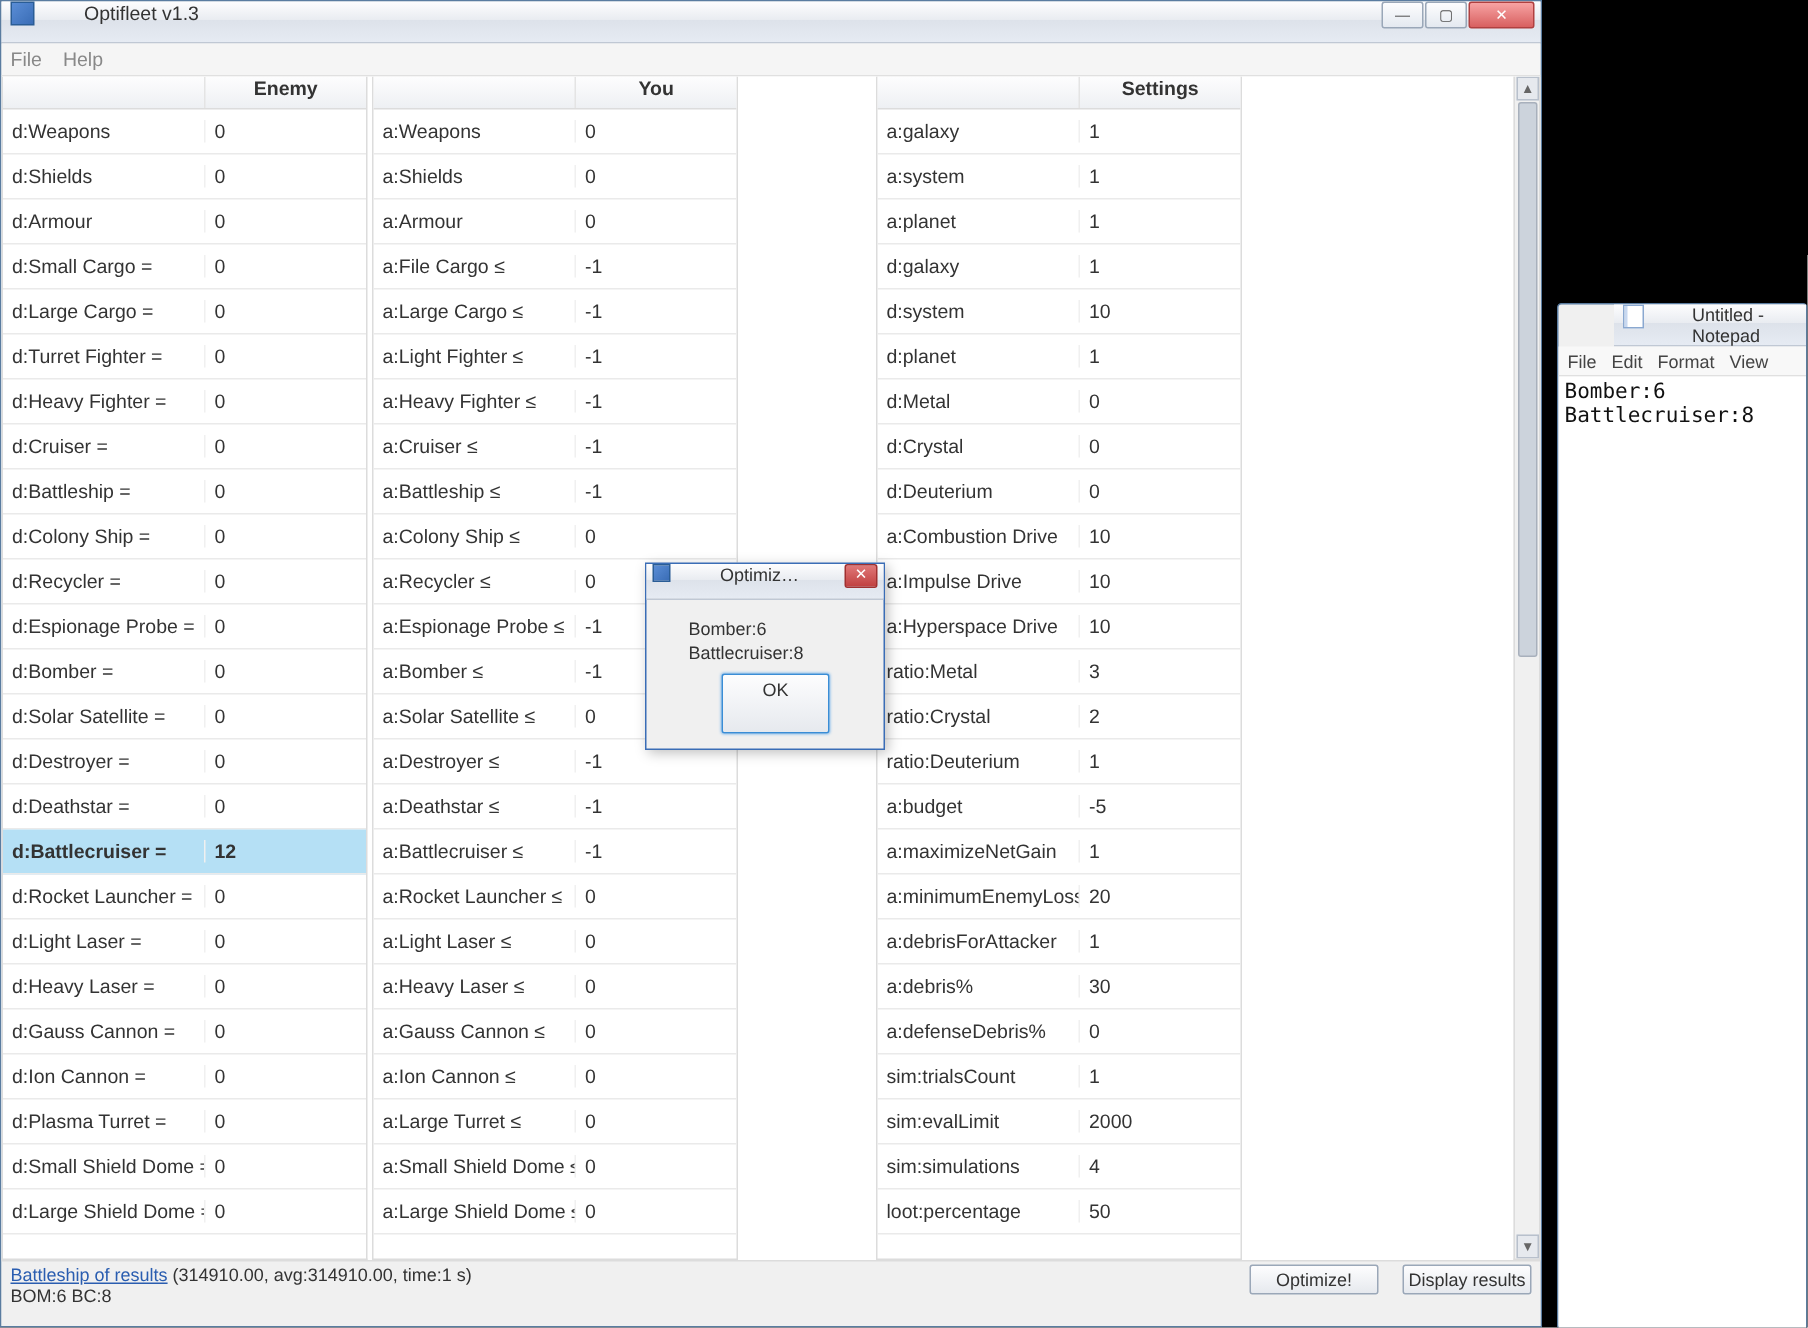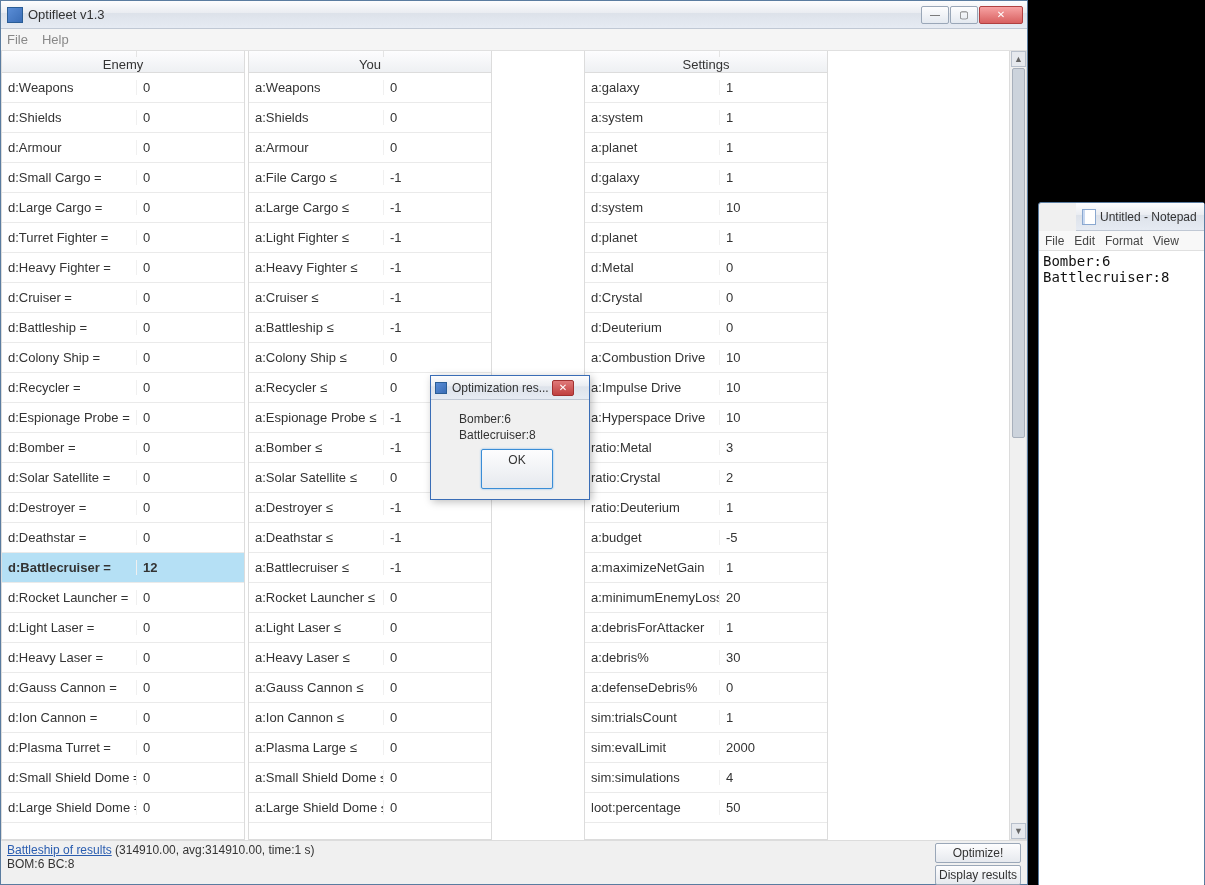--- a/index.html
+++ b/index.html
@@ -26,24 +26,24 @@
     top: 0;
     width: 1028px;
     height: 885px;
     border-radius: 0;
   }
   .titlebar {
     height: 28px;
     background: linear-gradient(to bottom, #fdfdfe 0%, #e9ecf1 45%, #dde2ea 46%, #e6ebf3 100%);
     border-bottom: 1px solid #c0c8d4;
     display: flex;
-    align-items: center;
     padding: 0 4px 0 6px;
     font-size: 13px;
     color: #333;
+    gap: 28px;
   }
   .titlebar .app-icon {
     width: 16px;
     height: 16px;
     margin-right: 5px;
     display: inline-block;
     background: linear-gradient(135deg, #5a8dd6, #3a6db6);
     border: 1px solid #2a5d96;
   }
   .titlebar .title { flex: 1; }
@@ -117,23 +117,22 @@
     font-size: 9px;
     text-align: center;
     line-height: 14px;
     color: #666;
   }
   .col-header {
     height: 22px;
     background: linear-gradient(to bottom, #fdfdfe, #eef0f3);
     border-bottom: 1px solid #dcdcdc;
     display: flex;
-    font-weight: 400;
+    font-weight: 700;
     color: #333;
-    flex-direction: column;
   }
   .col-header .hleft {
     width: 135px;
     border-right: 1px solid #e4e4e4;
     height: 100%;
   }
   .col-header .hright {
     flex: 1;
     text-align: center;
   }
@@ -171,22 +170,22 @@
     padding: 2px 6px;
     font-size: 12px;
     color: #333;
   }
   .footer a { color: #2a5db0; text-decoration: underline; }
   .footer .buttons {
     position: absolute;
     right: 6px;
     top: 2px;
     display: flex;
-    flex-direction: column;
-    gap: 2px;
+    flex-direction: row;
+    gap: 16px;
   }
   .footer .btn {
     width: 86px;
     height: 20px;
     background: linear-gradient(to bottom, #fdfdfe, #e6e9ee);
     border: 1px solid #9aa7b8;
     border-radius: 2px;
     font-size: 12px;
     text-align: center;
     line-height: 18px;
@@ -476,21 +475,21 @@
             </div>
             <div class="row">
               <div class="label">a:Gauss Cannon ≤</div>
               <div class="value">0</div>
             </div>
             <div class="row">
               <div class="label">a:Ion Cannon ≤</div>
               <div class="value">0</div>
             </div>
             <div class="row">
-              <div class="label">a:Plasma Large ≤</div>
+              <div class="label">a:Large Turret ≤</div>
               <div class="value">0</div>
             </div>
             <div class="row">
               <div class="label">a:Small Shield Dome ≤</div>
               <div class="value">0</div>
             </div>
             <div class="row">
               <div class="label">a:Large Shield Dome ≤</div>
               <div class="value">0</div>
             </div>

